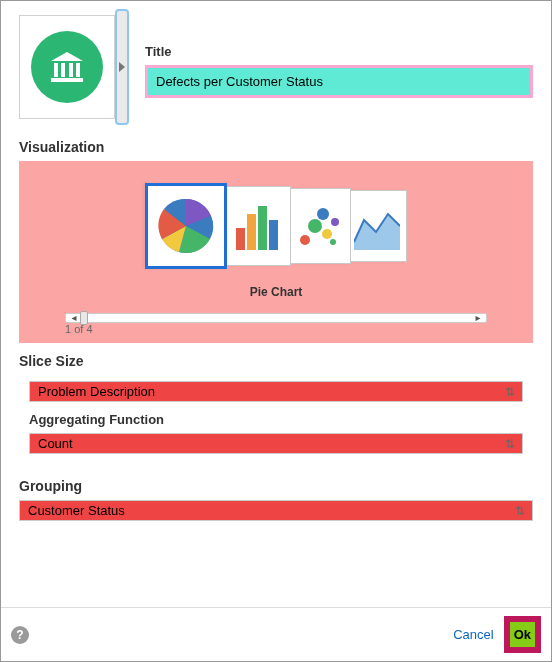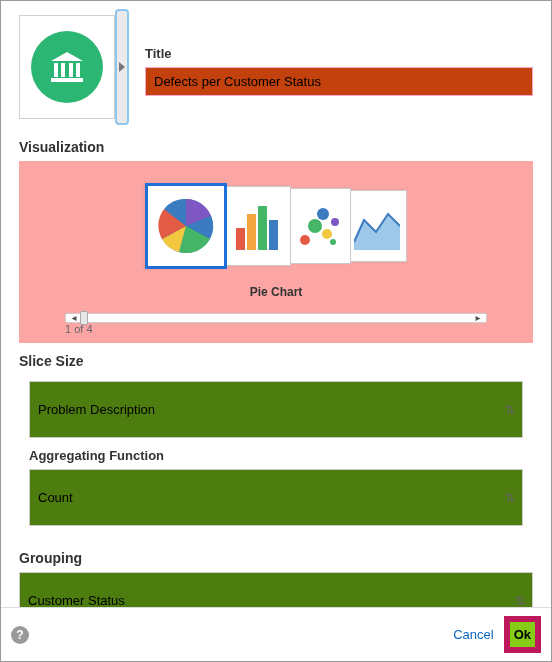--- a/index.html
+++ b/index.html
@@ -81,23 +81,23 @@
     padding-top: 8px;
   }
   .field-label {
     font-weight: bold;
     font-size: 13px;
     margin-bottom: 6px;
   }
   .text-input {
     width: 100%;
     padding: 6px 8px;
-    border: 1px solid #f9a8d4;
-    font-size: 13px;
-    background: #c2410c;
+    border: 3px solid #f9a8d4;
+    font-size: 13px;
+    background: #5eead4;
   }
   .section-heading {
     font-weight: bold;
     font-size: 14px;
     margin: 10px 0 6px 0;
   }
   .viz-panel {
     background: #fca5a5;
     padding: 10px 6px 8px 6px;
   }
@@ -171,23 +171,23 @@
     font-size: 11px;
     color: #666;
     margin-top: 0;
     margin-left: 0;
   }
   .sub-panel {
     padding: 6px 10px 4px 10px;
   }
   .select {
     width: 100%;
-    padding: 20px 8px;
+    padding: 2px 8px;
     border: 1px solid #ccc;
-    background: #4d7c0f;
+    background: #ef4444;
     font-size: 13px;
     appearance: none;
     background-image: none;
     position: relative;
   }
   .select-wrap {
     position: relative;
     margin-bottom: 10px;
   }
   .select-wrap .chev {

